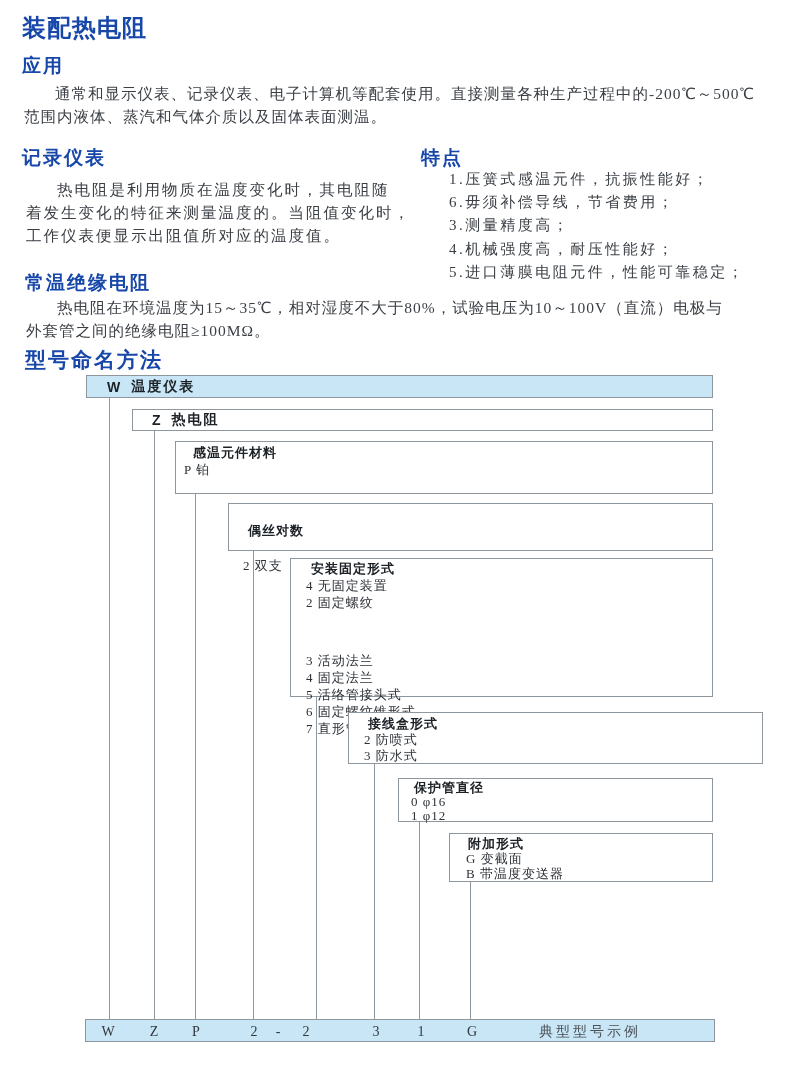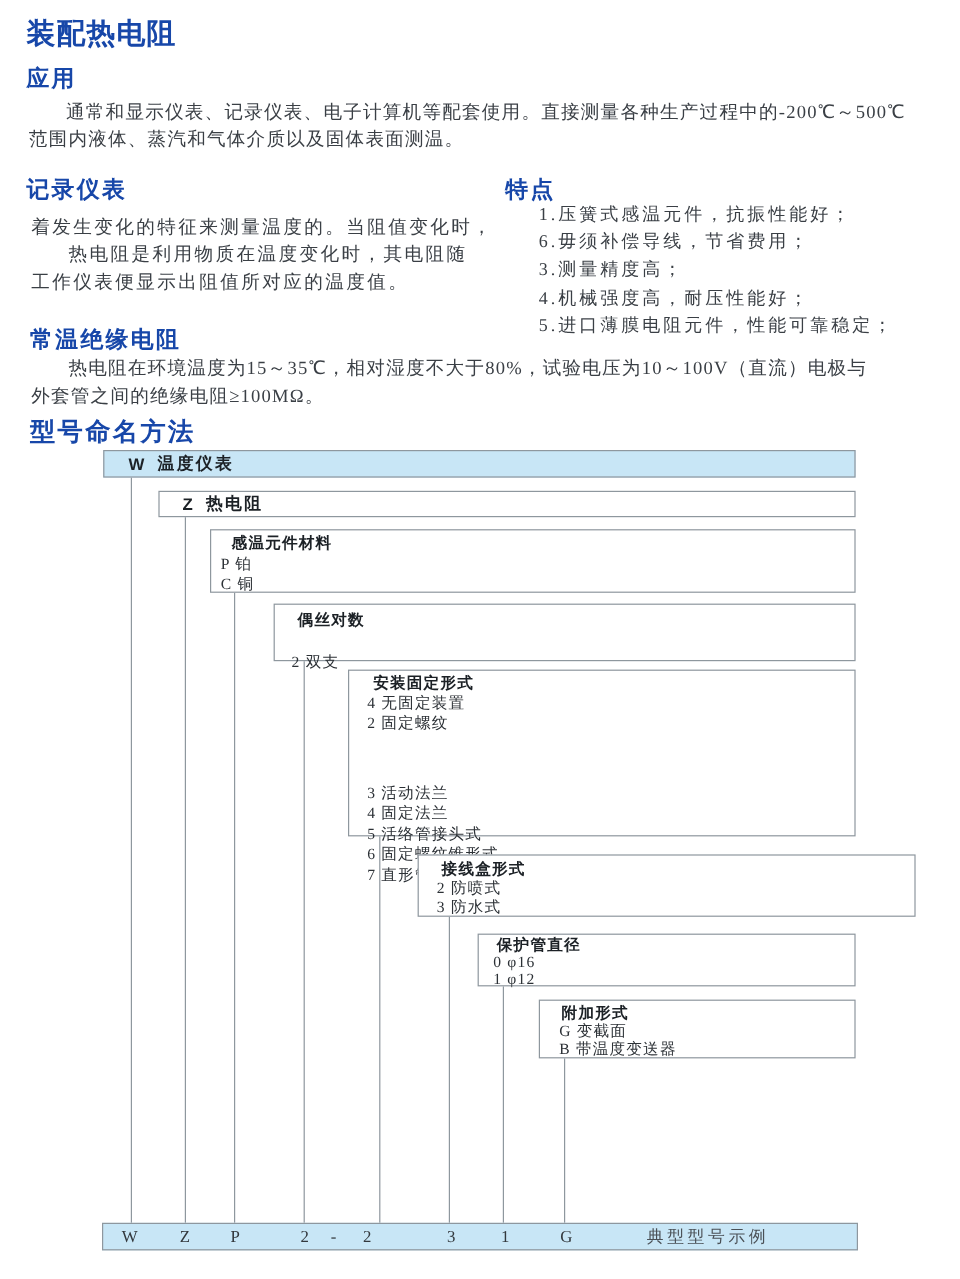--- a/index.html
+++ b/index.html
@@ -42,22 +42,22 @@
   <h1 class="h1" style="left:22px;top:12px;font-size:24px;">装配热电阻</h1>
 
   <h2 class="h2" style="left:22px;top:53px;">应用</h2>
   <div class="para" style="left:24px;top:82px;width:750px;letter-spacing:1px;">
     <div class="line indent">通常和显示仪表、记录仪表、电子计算机等配套使用。直接测量各种生产过程中的-200℃～500℃</div>
     <div class="line">范围内液体、蒸汽和气体介质以及固体表面测温。</div>
   </div>
 
   <h2 class="h2" style="left:22px;top:145px;">记录仪表</h2>
   <div class="para" style="left:26px;top:178px;width:390px;letter-spacing:2px;">
+    <div class="line indent">热电阻是利用物质在温度变化时，其电阻随</div>
     <div class="line">着发生变化的特征来测量温度的。当阻值变化时，</div>
-    <div class="line indent">热电阻是利用物质在温度变化时，其电阻随</div>
     <div class="line">工作仪表便显示出阻值所对应的温度值。</div>
   </div>
 
   <h2 class="h2" style="left:421px;top:145px;">特点</h2>
   <div class="feat" style="left:449px;top:168px;">
     <div class="line">1.压簧式感温元件，抗振性能好；</div>
     <div class="line">6.毋须补偿导线，节省费用；</div>
     <div class="line">3.测量精度高；</div>
     <div class="line">4.机械强度高，耐压性能好；</div>
     <div class="line">5.进口薄膜电阻元件，性能可靠稳定；</div>
@@ -83,24 +83,23 @@
     <div class="dbox" style="left:132px;top:409px;width:581px;height:22px;font-size:14px;">
       <div class="coderow" style="padding-left:19px;">
         <span class="code">Z</span>
         <span class="blabel">热电阻</span>
       </div>
     </div>
 
     <div class="dbox" style="left:175px;top:441px;width:538px;height:53px;line-height:17px;padding-top:2px;">
       <div class="bhead" style="padding-left:17px;">感温元件材料</div>
       <div class="bitem" style="padding-left:8px;">P 铂</div>
-      <div class="bitem" style="padding-left:8px;">C 铜</div>
     </div>
 
-    <div class="dbox" style="left:228px;top:503px;width:485px;height:48px;line-height:15.3px;padding-top:5px;">
+    <div class="dbox" style="left:228px;top:503px;width:485px;height:48px;line-height:15.3px;padding-top:19px;">
       <div class="bhead" style="padding-left:19px;">偶丝对数</div>
       <div class="bitem" style="padding-left:14px;margin-top:20px;">2 双支</div>
     </div>
 
     <div class="dbox" style="left:290px;top:558px;width:423px;height:139px;line-height:17.2px;padding-top:1px;">
       <div class="bhead" style="padding-left:20px;">安装固定形式</div>
       <div class="bitem" style="padding-left:15px;">4 无固定装置</div>
       <div class="bitem" style="padding-left:15px;">2 固定螺纹</div>
       <div class="bitem" style="padding-left:15px;margin-top:40px;">3 活动法兰</div>
       <div class="bitem" style="padding-left:15px;">4 固定法兰</div>

